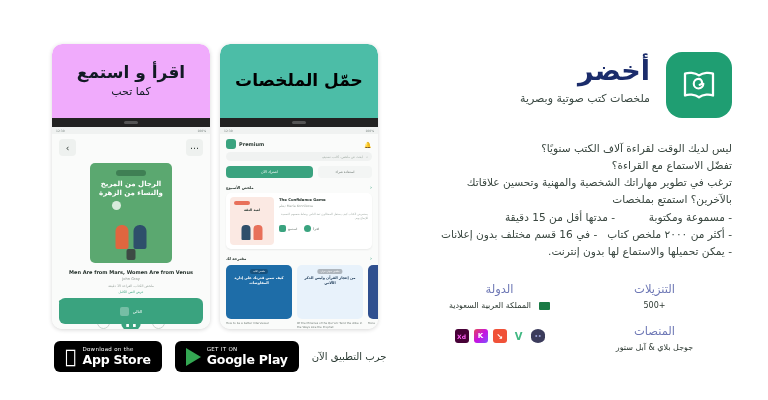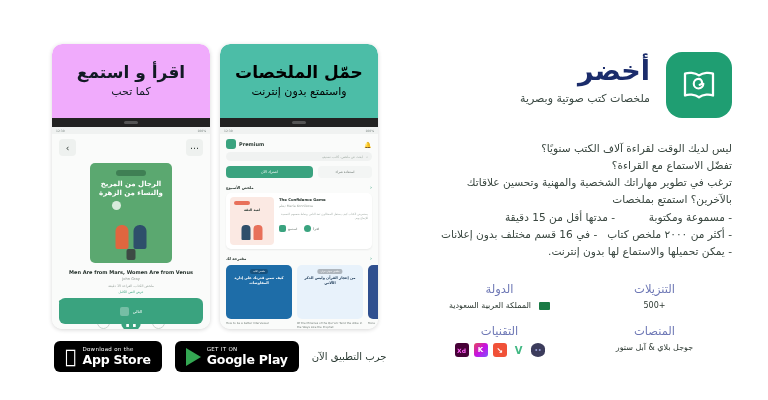--- a/index.html
+++ b/index.html
@@ -205,21 +205,20 @@
         <div class="pl-cta">
           <i class="sq"></i>
           <span>التالي</span>
         </div>
       </div>
     </div>
 
     <div class="phone-shot">
       <div class="shot-hero hero-light alt">
         <div class="hero-l1">حمّل الملخصات</div>
-        <div class="hero-l2">واستمتع بدون إنترنت</div>
       </div>
       <div class="notch-bar"></div>
       <div class="shot-body">
         <div class="sb-status">
           <span>12:30</span>
           <span>100%</span>
         </div>
         <div class="hm-top">
           <div class="hm-brand">
             <span class="hm-logo"></span>
@@ -343,21 +342,20 @@
       <div class="stat-value">
         <span class="flag-sa"></span>
         <span>المملكة العربية السعودية</span>
       </div>
     </div>
     <div>
       <div class="stat-label">المنصات</div>
       <div class="stat-value">جوجل بلاي &amp; آبل ستور</div>
     </div>
     <div>
-      <div class="stat-label">التقنيات</div>
       <div class="tech-icons">
         <span class="ti-ico" style="background:#3c3c5c;border-radius:50%/40%">
           <svg width="10" height="6" viewBox="0 0 20 12">
               <ellipse cx="10" cy="6" rx="9" ry="5" fill="#3c3c5c"></ellipse>
               <circle cx="6.5" cy="6" r="2" fill="#9aa0d8"></circle>
               <circle cx="13.5" cy="6" r="2" fill="#9aa0d8"></circle>
             </svg>
         </span>
         <span class="ti-ico" style="background:#ffffff;color:#41b883;font-size:10px">V</span>
         <span class="ti-ico" style="background:#f05138;font-size:8px">↘</span>

